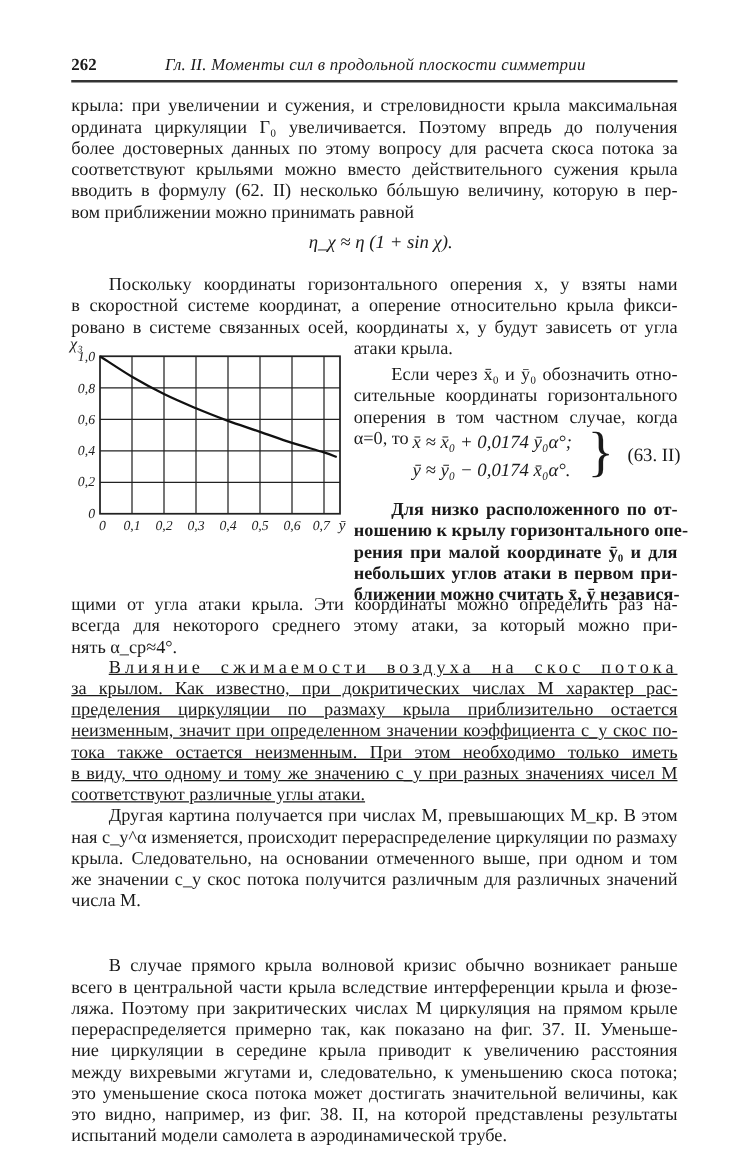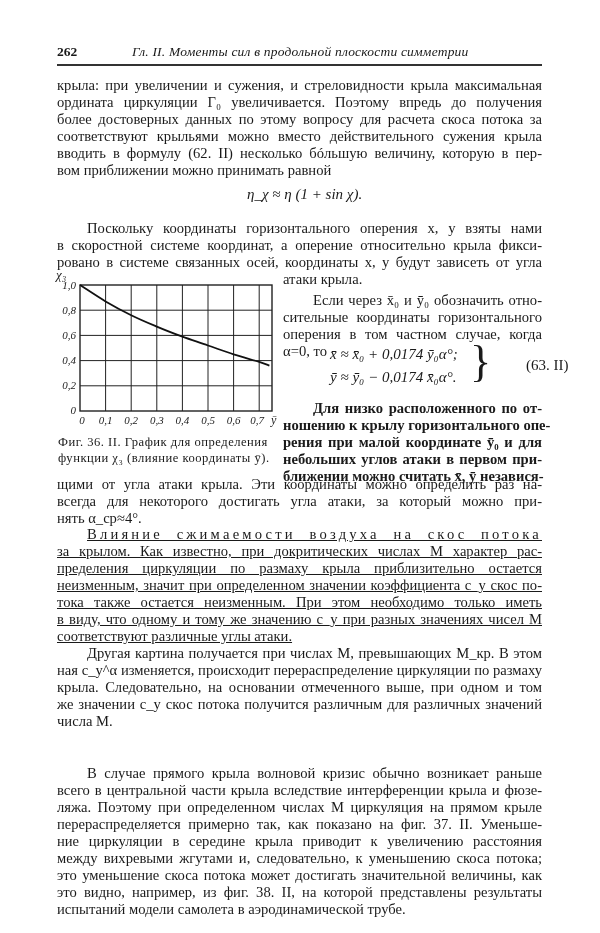--- a/index.html
+++ b/index.html
@@ -89,47 +89,43 @@
       <text x="79.2" y="162">0,2</text>
       <text x="104.8" y="162">0,3</text>
       <text x="130.4" y="162">0,4</text>
       <text x="156" y="162">0,5</text>
       <text x="181.6" y="162">0,6</text>
       <text x="205" y="162">0,7</text>
     </g>
     <text x="219" y="162" font-family="Liberation Serif, serif" font-style="italic" font-size="12" fill="#222">ȳ</text>
   </svg>
 
-  <div class="fig-caption">
-    <span class="line">Фиг. 36. II. График для определения</span>
-    <span class="line">функции χ₃ (влияние координаты ȳ).</span>
-  </div>
 
   <div class="right-col" style="top:292px;">
     <span class="line indent">Если через x̄₀ и ȳ₀ обозначить отно-</span>
     <span class="line">сительные координаты горизонтального</span>
     <span class="line">оперения в том частном случае, когда</span>
     <span class="line last">α=0, то</span>
   </div>
 
   <div class="formula" style="left:330px; top:346px;">x̄ ≈ x̄₀ + 0,0174 ȳ₀α°;</div>
   <div class="formula" style="left:330px; top:369px;">ȳ ≈ ȳ₀ − 0,0174 x̄₀α°.</div>
   <div class="brace" style="left:470px; top:340px;">}</div>
-  <div class="eqnum" style="left:526px; top:357px;">(63. II)</div>
+  <div class="eqnum" style="left:502px; top:357px;">(63. II)</div>
 
   <div class="right-col" style="top:400px;font-weight:bold;">
     <span class="line indent">Для низко расположенного по от-</span>
     <span class="line">ношению к крылу горизонтального опе-</span>
     <span class="line">рения при малой координате ȳ₀ и для</span>
     <span class="line">небольших углов атаки в первом при-</span>
     <span class="line">ближении можно считать x̄, ȳ независя-</span>
   </div>
   <div class="p" style="top:476px;">
     <span class="line">щими от угла атаки крыла. Эти координаты можно определить раз на-</span>
-    <span class="line">всегда для некоторого достигать угла атаки, за который можно при-</span>
+    <span class="line">всегда для некоторого среднего этому атаки, за который можно при-</span>
     <span class="line last">нять α_ср≈4°.</span>
   </div>
 
   <div class="p" style="top:526px;text-decoration:underline;">
     <span class="line indent spaced">Влияние сжимаемости воздуха на скос потока</span>
     <span class="line">за крылом. Как известно, при докритических числах M характер рас-</span>
     <span class="line">пределения циркуляции по размаху крыла приблизительно остается</span>
     <span class="line">неизменным, значит при определенном значении коэффициента c_y скос по-</span>
     <span class="line">тока также остается неизменным. При этом необходимо только иметь</span>
     <span class="line">в виду, что одному и тому же значению c_y при разных значениях чисел M</span>
@@ -140,21 +136,21 @@
     <span class="line indent">Другая картина получается при числах M, превышающих M_кр. В этом</span>
     <span class="line">ная c_y^α изменяется, происходит перераспределение циркуляции по размаху</span>
     <span class="line">крыла. Следовательно, на основании отмеченного выше, при одном и том</span>
     <span class="line">же значении c_y скос потока получится различным для различных значений</span>
     <span class="line last">числа M.</span>
   </div>
 
   <div class="p" style="top:765px;">
     <span class="line indent">В случае прямого крыла волновой кризис обычно возникает раньше</span>
     <span class="line">всего в центральной части крыла вследствие интерференции крыла и фюзе-</span>
-    <span class="line">ляжа. Поэтому при определенном числах M циркуляция на прямом крыле</span>
+    <span class="line">ляжа. Поэтому при закритических числах M циркуляция на прямом крыле</span>
     <span class="line">перераспределяется примерно так, как показано на фиг. 37. II. Уменьше-</span>
     <span class="line">ние циркуляции в середине крыла приводит к увеличению расстояния</span>
     <span class="line">между вихревыми жгутами и, следовательно, к уменьшению скоса потока;</span>
     <span class="line">это уменьшение скоса потока может достигать значительной величины, как</span>
     <span class="line">это видно, например, из фиг. 38. II, на которой представлены результаты</span>
     <span class="line last">испытаний модели самолета в аэродинамической трубе.</span>
   </div>
 
 </div>
 

